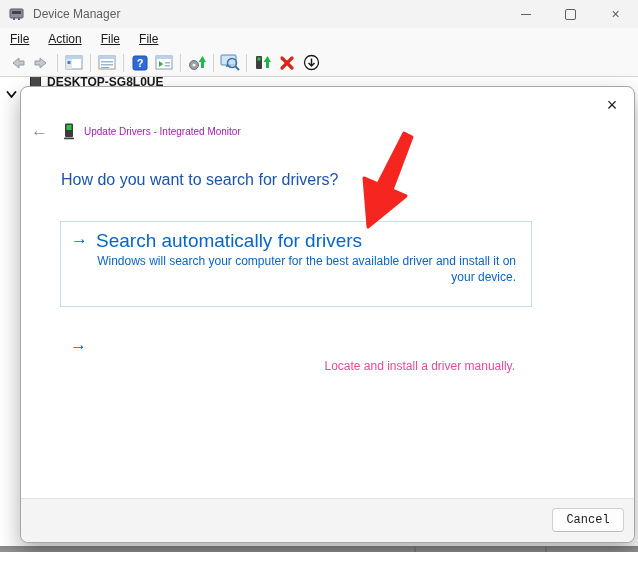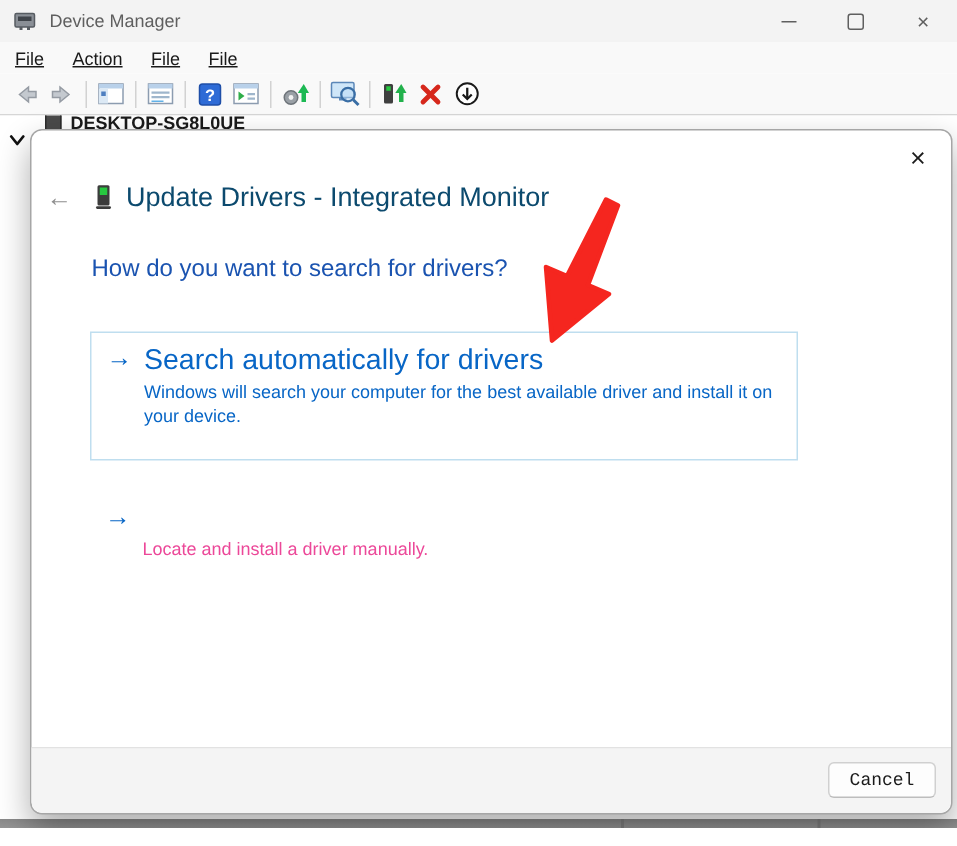--- a/index.html
+++ b/index.html
@@ -31,29 +31,29 @@
   .bottom-strip{position:absolute;left:0;right:0;top:546px;height:18px;background:linear-gradient(180deg,#898989,#ababab);}
   .strip-line{position:absolute;top:0;bottom:0;width:2px;background:#7f7f7f;}
   .strip-line.l1{left:414px;} .strip-line.l2{left:545px;}
 
   
   .dialog{position:absolute;left:20px;top:86px;width:613px;height:455px;background:#fff;border:1px solid #a6a6a6;border-radius:8px;box-shadow:0 10px 22px rgba(0,0,0,.32);z-index:10;}
   .dlg-close{position:absolute;top:5px;right:9px;width:26px;height:26px;display:flex;align-items:center;justify-content:center;font-size:18px;font-weight:300;color:#1b1b1b;cursor:default;}
   .dlg-header{position:absolute;top:34px;left:10px;display:flex;align-items:center;}
   .dlg-back{font-size:17px;color:#8f8f8f;width:20px;}
   .dlg-dev-icon{margin-left:12px;display:flex;align-items:center;}
-  .dlg-title{margin-left:9px;font-size:18px;color:#0c4a6e;}
+  .dlg-title{margin-left:9px;font-size:10px;color:#a21caf;}
   .dlg-heading{position:absolute;left:40px;top:84px;font-size:16px;}
 
   .option{position:absolute;left:39px;width:472px;}
   .option.boxed{top:134px;height:86px;border:1px solid #bfdeef;box-sizing:border-box;}
   .option.plain{top:246px;height:60px;}
   .opt-arrow{position:absolute;left:10px;top:8px;font-size:17px;line-height:18px;}
   .opt-title{position:absolute;left:35px;top:8px;font-size:19px;}
-  .opt-desc{position:absolute;left:35px;top:31px;width:432px;font-size:12px;line-height:16px;}
+  .opt-desc{position:absolute;left:23px;top:31px;width:432px;font-size:12px;line-height:16px;text-align:right;}
   .option.plain .opt-arrow{top:3px;}
   .option.plain .opt-title{top:3px;}
   .option.plain .opt-desc{top:25px;}
 
   .dlg-footer{position:absolute;left:0;right:0;bottom:0;height:43px;background:#f4f4f4;border-top:1px solid #e2e2e2;border-radius:0 0 8px 8px;font-family:Liberation Mono, monospace;}
   .cancel-btn{position:absolute;right:10px;top:9px;width:72px;height:24px;background:#fdfdfd;border:1px solid #d0d0d0;border-bottom-color:#bdbdbd;border-radius:4px;font-size:12px;color:#1a1a1a;display:flex;align-items:center;justify-content:center;font-family:inherit;}
 
   .red-arrow{position:absolute;left:330px;top:125px;z-index:30;pointer-events:none;}
 </style>
 </head>

